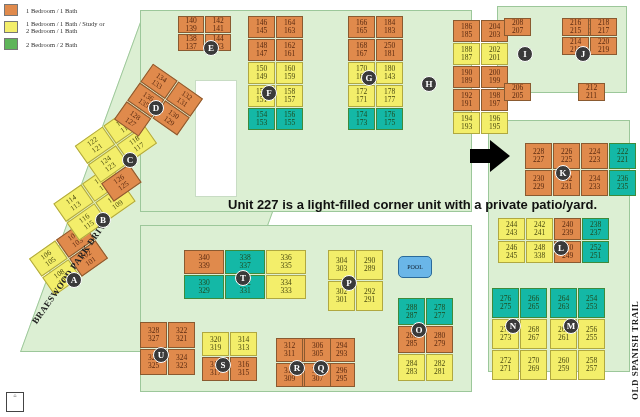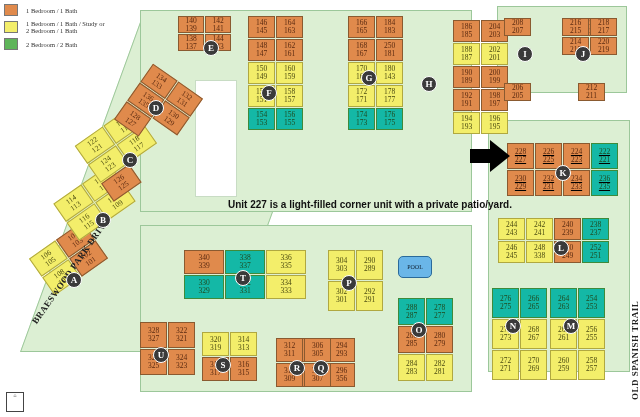--- a/index.html
+++ b/index.html
@@ -8,21 +8,21 @@
   .road{position:absolute;background:#ffffff;border:1px solid #c8dcc4;}
   .bldg{position:absolute;display:grid;gap:1px;}
   .unit{font-size:7.5px;line-height:8px;color:#5a2a10;display:flex;flex-direction:column;align-items:center;justify-content:center;border:1px solid #8a5a30;box-sizing:border-box;}
   .o{background:#e08a4c;}
   .y{background:#f3ee6a;color:#4a4a10;border-color:#b0a840;}
   .g{background:#14b8a6;color:#1f4a1f;border-color:#3f8a3a;}
   .marker{position:absolute;width:14px;height:14px;border-radius:50%;background:#3a3a3a;color:#fff;font-size:9px;font-weight:bold;display:flex;align-items:center;justify-content:center;border:1px solid #fff;z-index:3;}
   .legend{position:absolute;left:4px;top:4px;font-size:6.5px;color:#333;}
   .legend .row{display:flex;align-items:center;margin-bottom:4px;}
   .legend .sw{width:12px;height:10px;margin-right:8px;border:1px solid #777;}
-  .note{position:absolute;left:228px;top:200px;font-family:"Liberation Sans",sans-serif;font-size:10px;font-weight:bold;color:#111;line-height:10px;z-index:4;}
+  .note{position:absolute;left:228px;top:200px;font-family:"Liberation Sans",sans-serif;font-size:13px;font-weight:bold;color:#111;line-height:10px;z-index:4;}
   .street{position:absolute;font-size:9px;color:#222;letter-spacing:0.5px;white-space:nowrap;font-weight:bold;}
   .pool{position:absolute;left:398px;top:256px;width:32px;height:20px;background:#6ab6e8;border:1px solid #2a6a9a;border-radius:5px;font-size:6px;display:flex;align-items:center;justify-content:center;color:#123;}
   .arrow{position:absolute;left:470px;top:140px;}
   .eho{position:absolute;left:6px;top:392px;width:16px;height:18px;border:1px solid #444;font-size:5px;text-align:center;}
 </style>
 </head>
 <body>
 
 <div class="lawn" style="left:20px;top:10px;width:200px;height:340px;transform:skewX(-20deg);transform-origin:bottom left;"></div>
 <div class="lawn" style="left:140px;top:10px;width:330px;height:200px;"></div>
@@ -310,21 +310,21 @@
       <div class="unit o">
         <span>214</span>
         <span>213</span>
       </div>
       <div class="unit o">
         <span>220</span>
         <span>219</span>
       </div>
     </div>
     <div class="marker" style="left: 575px; top: 46px;">J</div>
-    <div class="bldg" style="left: 507px; top: 143px; grid-template-columns: repeat(4, 27px); grid-auto-rows: 26px; transform: rotate(0deg); text-decoration: underline;">
+    <div class="bldg" style="left: 525px; top: 143px; grid-template-columns: repeat(4, 27px); grid-auto-rows: 26px; transform: rotate(0deg);">
       <div class="unit o">
         <span>228</span>
         <span>227</span>
       </div>
       <div class="unit o">
         <span>226</span>
         <span>225</span>
       </div>
       <div class="unit o">
         <span>224</span>
@@ -495,21 +495,21 @@
       <div class="unit o">
         <span>294</span>
         <span>293</span>
       </div>
       <div class="unit o">
         <span>298</span>
         <span>297</span>
       </div>
       <div class="unit o">
         <span>296</span>
-        <span>356</span>
+        <span>295</span>
       </div>
     </div>
     <div class="marker" style="left: 313px; top: 360px;">Q</div>
     <div class="bldg" style="left: 276px; top: 338px; grid-template-columns: repeat(2, 27px); grid-auto-rows: 24px; transform: rotate(0deg);">
       <div class="unit o">
         <span>312</span>
         <span>311</span>
       </div>
       <div class="unit o">
         <span>306</span>

